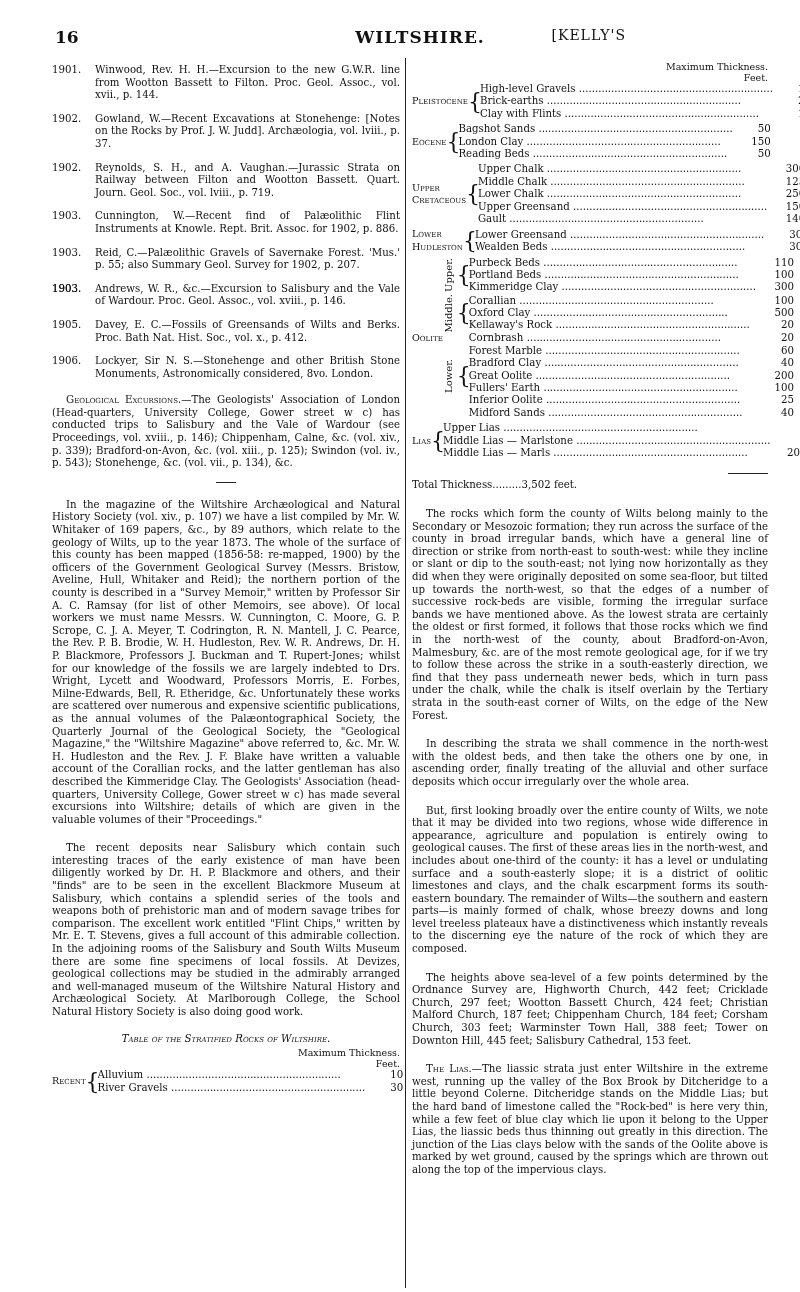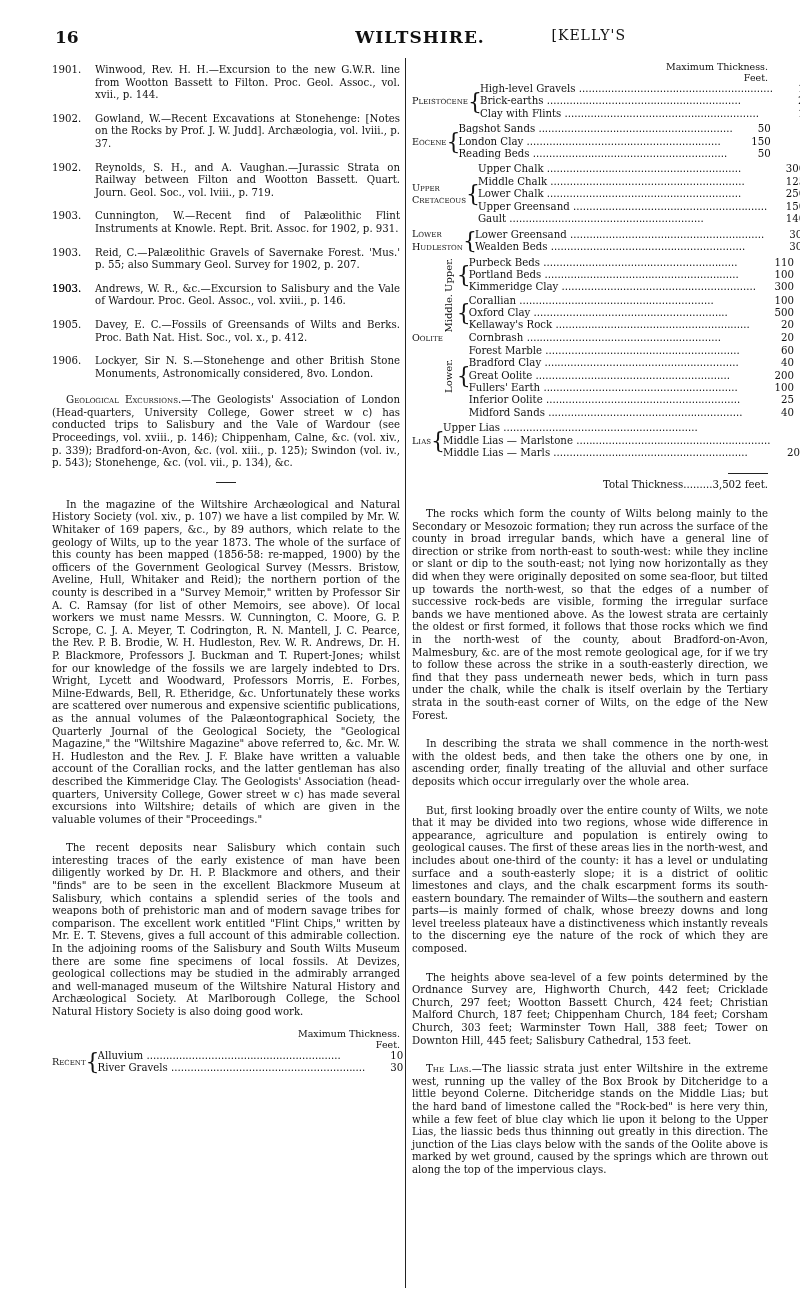--- a/index.html
+++ b/index.html
@@ -25,21 +25,21 @@
   .period { width:104px; font-variant:small-caps; font-size:9.6px; }
   .brace { font-size:22px; line-height:20px; width:12px; }
   .beds { flex:1; }
   .bed { display:flex; line-height:12.4px; }
   .bed .nm { flex:1; overflow:hidden; white-space:nowrap; }
   .bed .nm::after { content:" ............................................................"; }
   .bed .v { width:38px; text-align:right; }
   .group { margin-bottom:3px; }
   .sub { display:flex; align-items:center; }
   .sublabel { writing-mode:vertical-rl; transform:rotate(180deg); font-size:10px; width:14px; text-align:center; }
-  .total { text-align:right; margin:14px 0 10px; padding-top:6px; position:relative; }
+  .total { margin:14px 0 10px; padding-top:6px; position:relative; }
   .total::before { content:""; position:absolute; right:0; top:0; width:40px; height:1px; background:#222; }
 </style>
 </head>
 <body>
 
 <div class="hdr">
   <span class="pno">16</span>
   <span class="title">WILTSHIRE.</span>
   <span class="rt">[KELLY'S</span>
 </div>
@@ -55,21 +55,21 @@
       <div class="ref">
         <span class="yr">1902.</span>
         <div class="body">Gowland, W.—Recent Excavations at Stonehenge: [Notes on the Rocks by Prof. J. W. Judd]. Archæologia, vol. lviii., p. 37.</div>
       </div>
       <div class="ref">
         <span class="yr">1902.</span>
         <div class="body">Reynolds, S. H., and A. Vaughan.—Jurassic Strata on Railway between Filton and Wootton Bassett. Quart. Journ. Geol. Soc., vol. lviii., p. 719.</div>
       </div>
       <div class="ref">
         <span class="yr">1903.</span>
-        <div class="body">Cunnington, W.—Recent find of Palæolithic Flint Instruments at Knowle. Rept. Brit. Assoc. for 1902, p. 931.</div>
+        <div class="body">Cunnington, W.—Recent find of Palæolithic Flint Instruments at Knowle. Rept. Brit. Assoc. for 1902, p. 886.</div>
       </div>
       <div class="ref">
         <span class="yr">1903.</span>
         <div class="body">Reid, C.—Palæolithic Gravels of Savernake Forest. 'Mus.' p. 55; also Summary Geol. Survey for 1902, p. 207.</div>
       </div>
       <div class="ref">
         <span class="yr">1903.</span>
       </div>
       <div class="ref">
         <span class="yr">1903.</span>
@@ -85,20 +85,21 @@
       </div>
     </div>
 
   <p style="margin-top:14px;"><span class="sc">Geological Excursions.</span><span>—The Geologists' Association of London (Head-quarters, University College, Gower street w c) has conducted trips to Salisbury and the Vale of Wardour (see Proceedings, vol. xviii., p. 146); Chippenham, Calne, &amp;c. (vol. xiv., p. 339); Bradford-on-Avon, &amp;c. (vol. xiii., p. 125); Swindon (vol. iv., p. 543); Stonehenge, &amp;c. (vol. vii., p. 134), &amp;c.</span></p>
 
   <div class="sep"></div>
 
   <p>In the magazine of the Wiltshire Archæological and Natural History Society (vol. xiv., p. 107) we have a list compiled by Mr. W. Whitaker of 169 papers, &amp;c., by 89 authors, which relate to the geology of Wilts, up to the year 1873. The whole of the surface of this county has been mapped (1856-58: re-mapped, 1900) by the officers of the Government Geological Survey (Messrs. Bristow, Aveline, Hull, Whitaker and Reid); the northern portion of the county is described in a "Survey Memoir," written by Professor Sir A. C. Ramsay (for list of other Memoirs, see above). Of local workers we must name Messrs. W. Cunnington, C. Moore, G. P. Scrope, C. J. A. Meyer, T. Codrington, R. N. Mantell, J. C. Pearce, the Rev. P. B. Brodie, W. H. Hudleston, Rev. W. R. Andrews, Dr. H. P. Blackmore, Professors J. Buckman and T. Rupert-Jones; whilst for our knowledge of the fossils we are largely indebted to Drs. Wright, Lycett and Woodward, Professors Morris, E. Forbes, Milne-Edwards, Bell, R. Etheridge, &amp;c. Unfortunately these works are scattered over numerous and expensive scientific publications, as the annual volumes of the Palæontographical Society, the Quarterly Journal of the Geological Society, the "Geological Magazine," the "Wiltshire Magazine" above referred to, &amp;c. Mr. W. H. Hudleston and the Rev. J. F. Blake have written a valuable account of the Corallian rocks, and the latter gentleman has also described the Kimmeridge Clay. The Geologists' Association (head-quarters, University College, Gower street w c) has made several excursions into Wiltshire; details of which are given in the valuable volumes of their "Proceedings."</p>
   <p>The recent deposits near Salisbury which contain such interesting traces of the early existence of man have been diligently worked by Dr. H. P. Blackmore and others, and their "finds" are to be seen in the excellent Blackmore Museum at Salisbury, which contains a splendid series of the tools and weapons both of prehistoric man and of modern savage tribes for comparison. The excellent work entitled "Flint Chips," written by Mr. E. T. Stevens, gives a full account of this admirable collection. In the adjoining rooms of the Salisbury and South Wilts Museum there are some fine specimens of local fossils. At Devizes, geological collections may be studied in the admirably arranged and well-managed museum of the Wiltshire Natural History and Archæological Society. At Marlborough College, the School Natural History Society is also doing good work.</p>
 
+  <div class="tbl-title">Table of the Stratified Rocks of Wiltshire.</div>
   <div class="maxth">
     <div>Maximum Thickness.</div>
     <div>Feet.</div>
   </div>
   <div id="tblLeft">
       <div class="strow group">
         <span class="period">Recent</span>
         <span class="brace">{</span>
         <div class="beds">
           <div class="bed">

